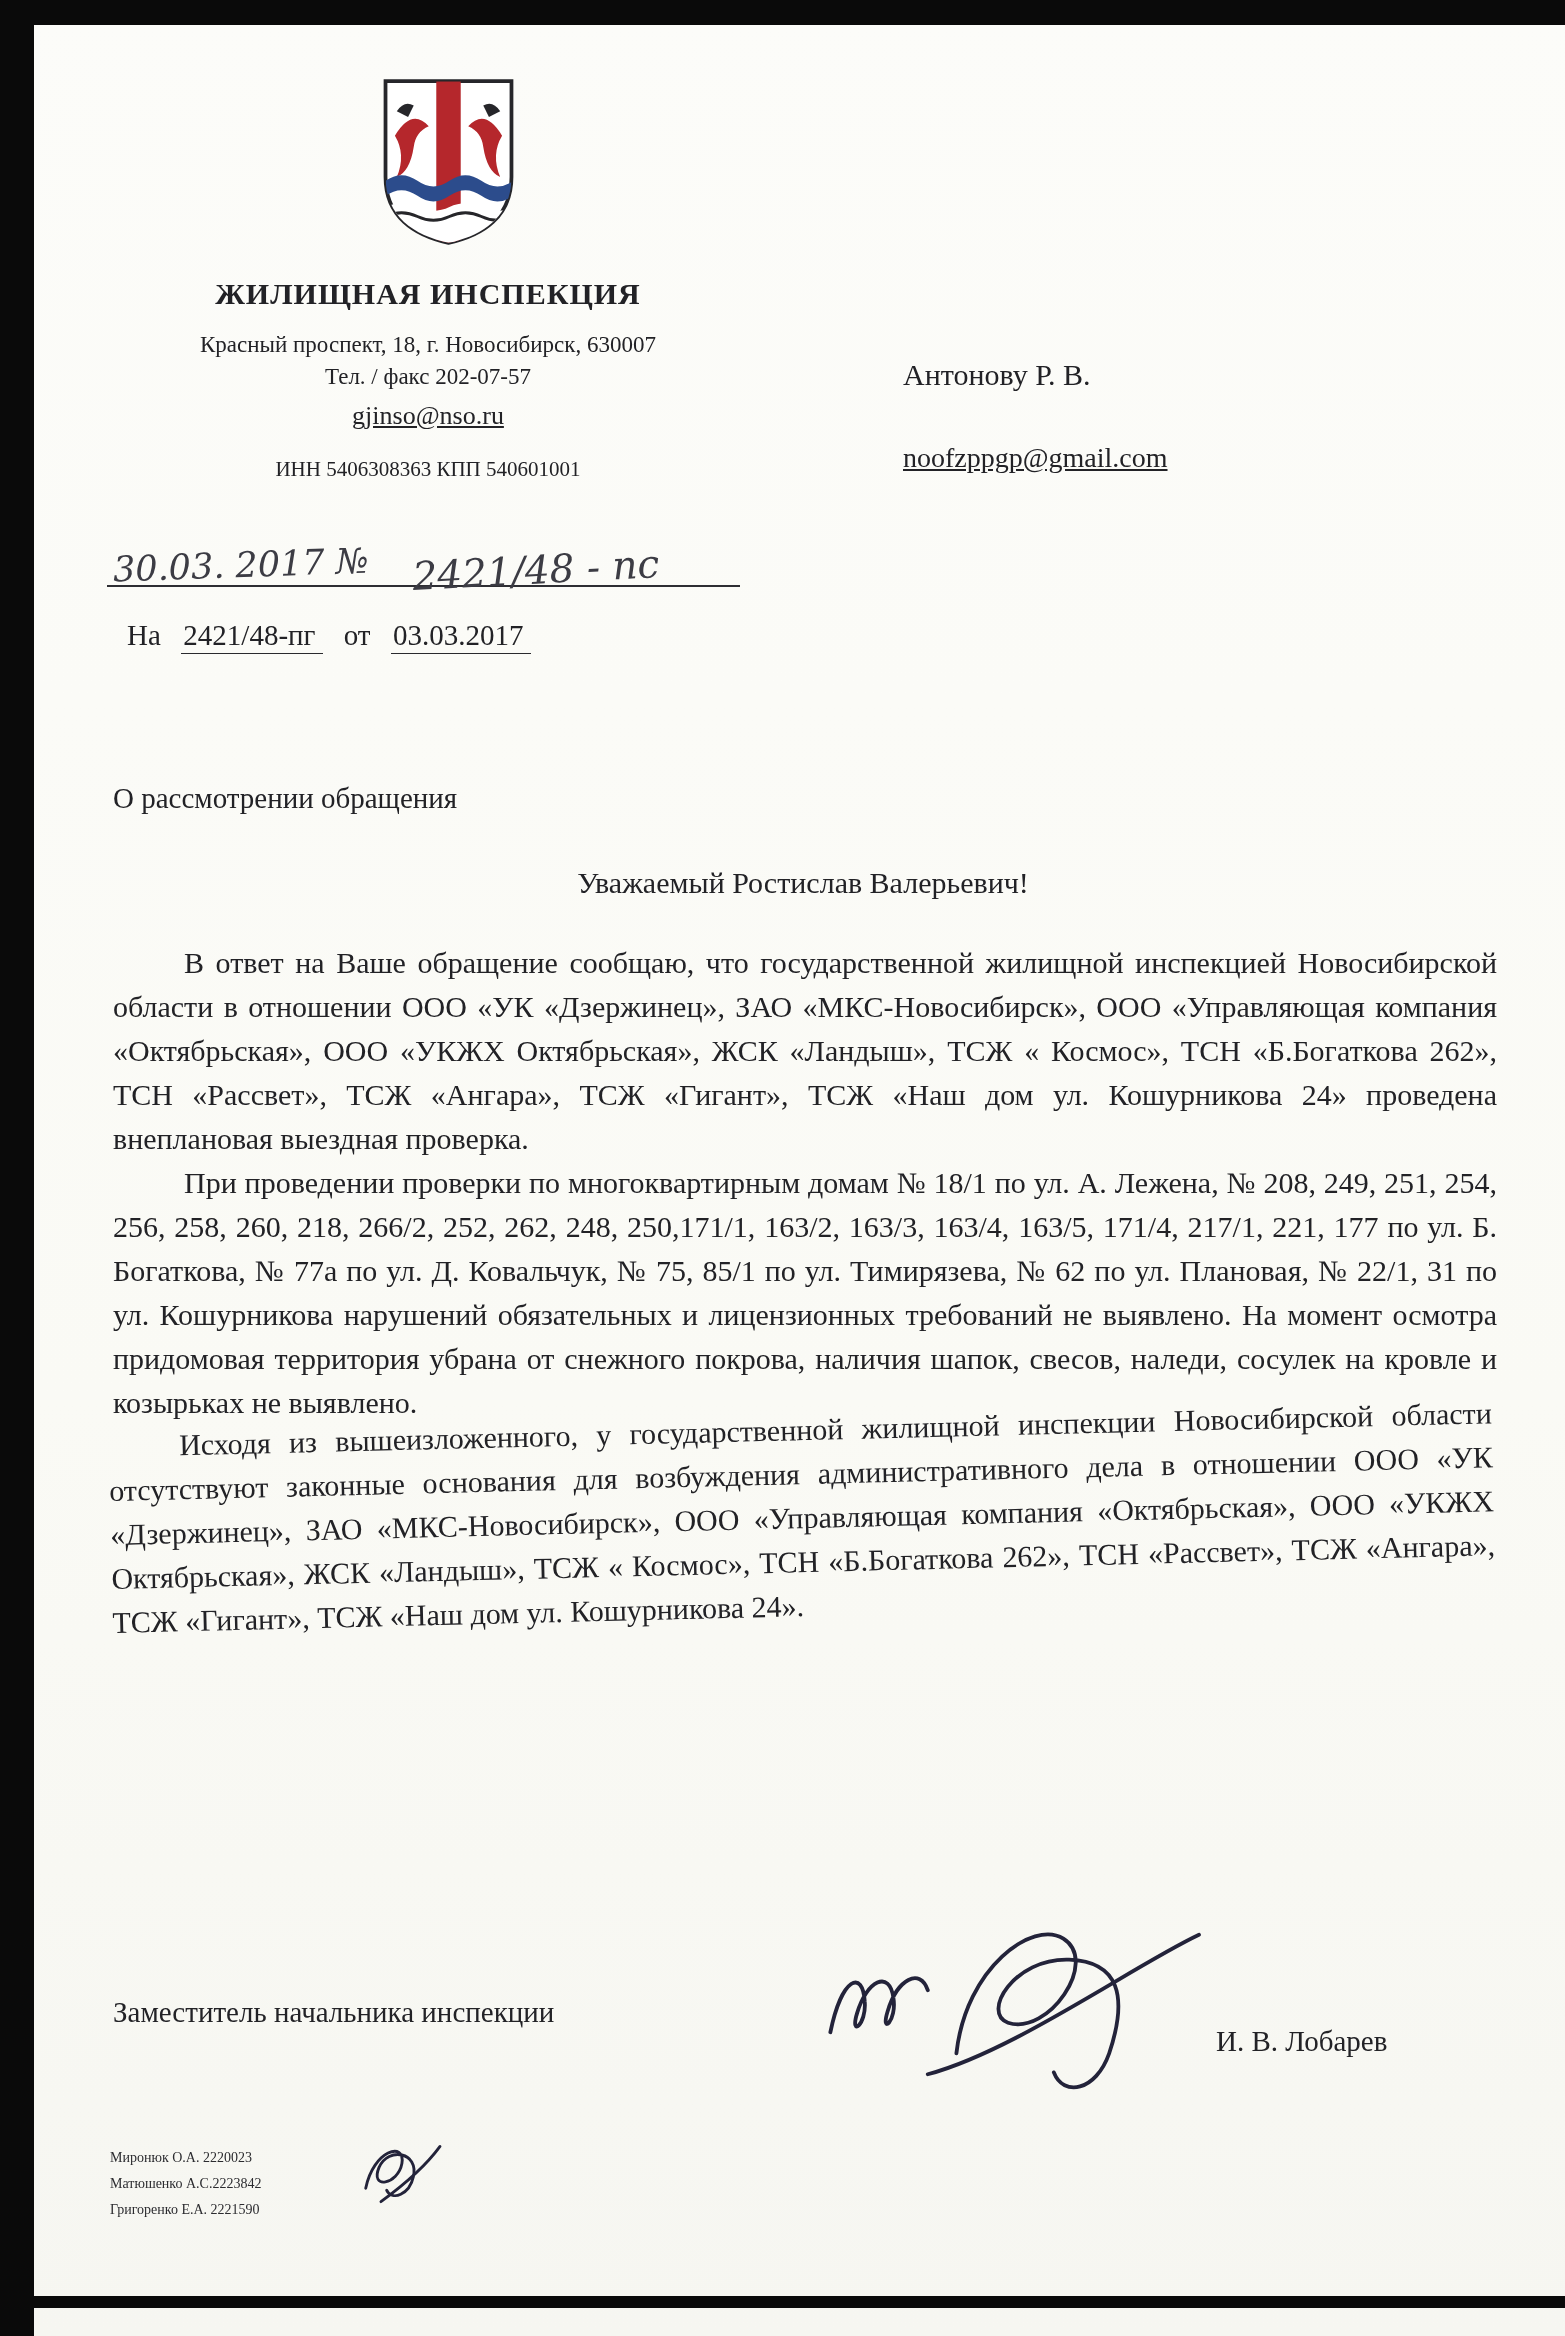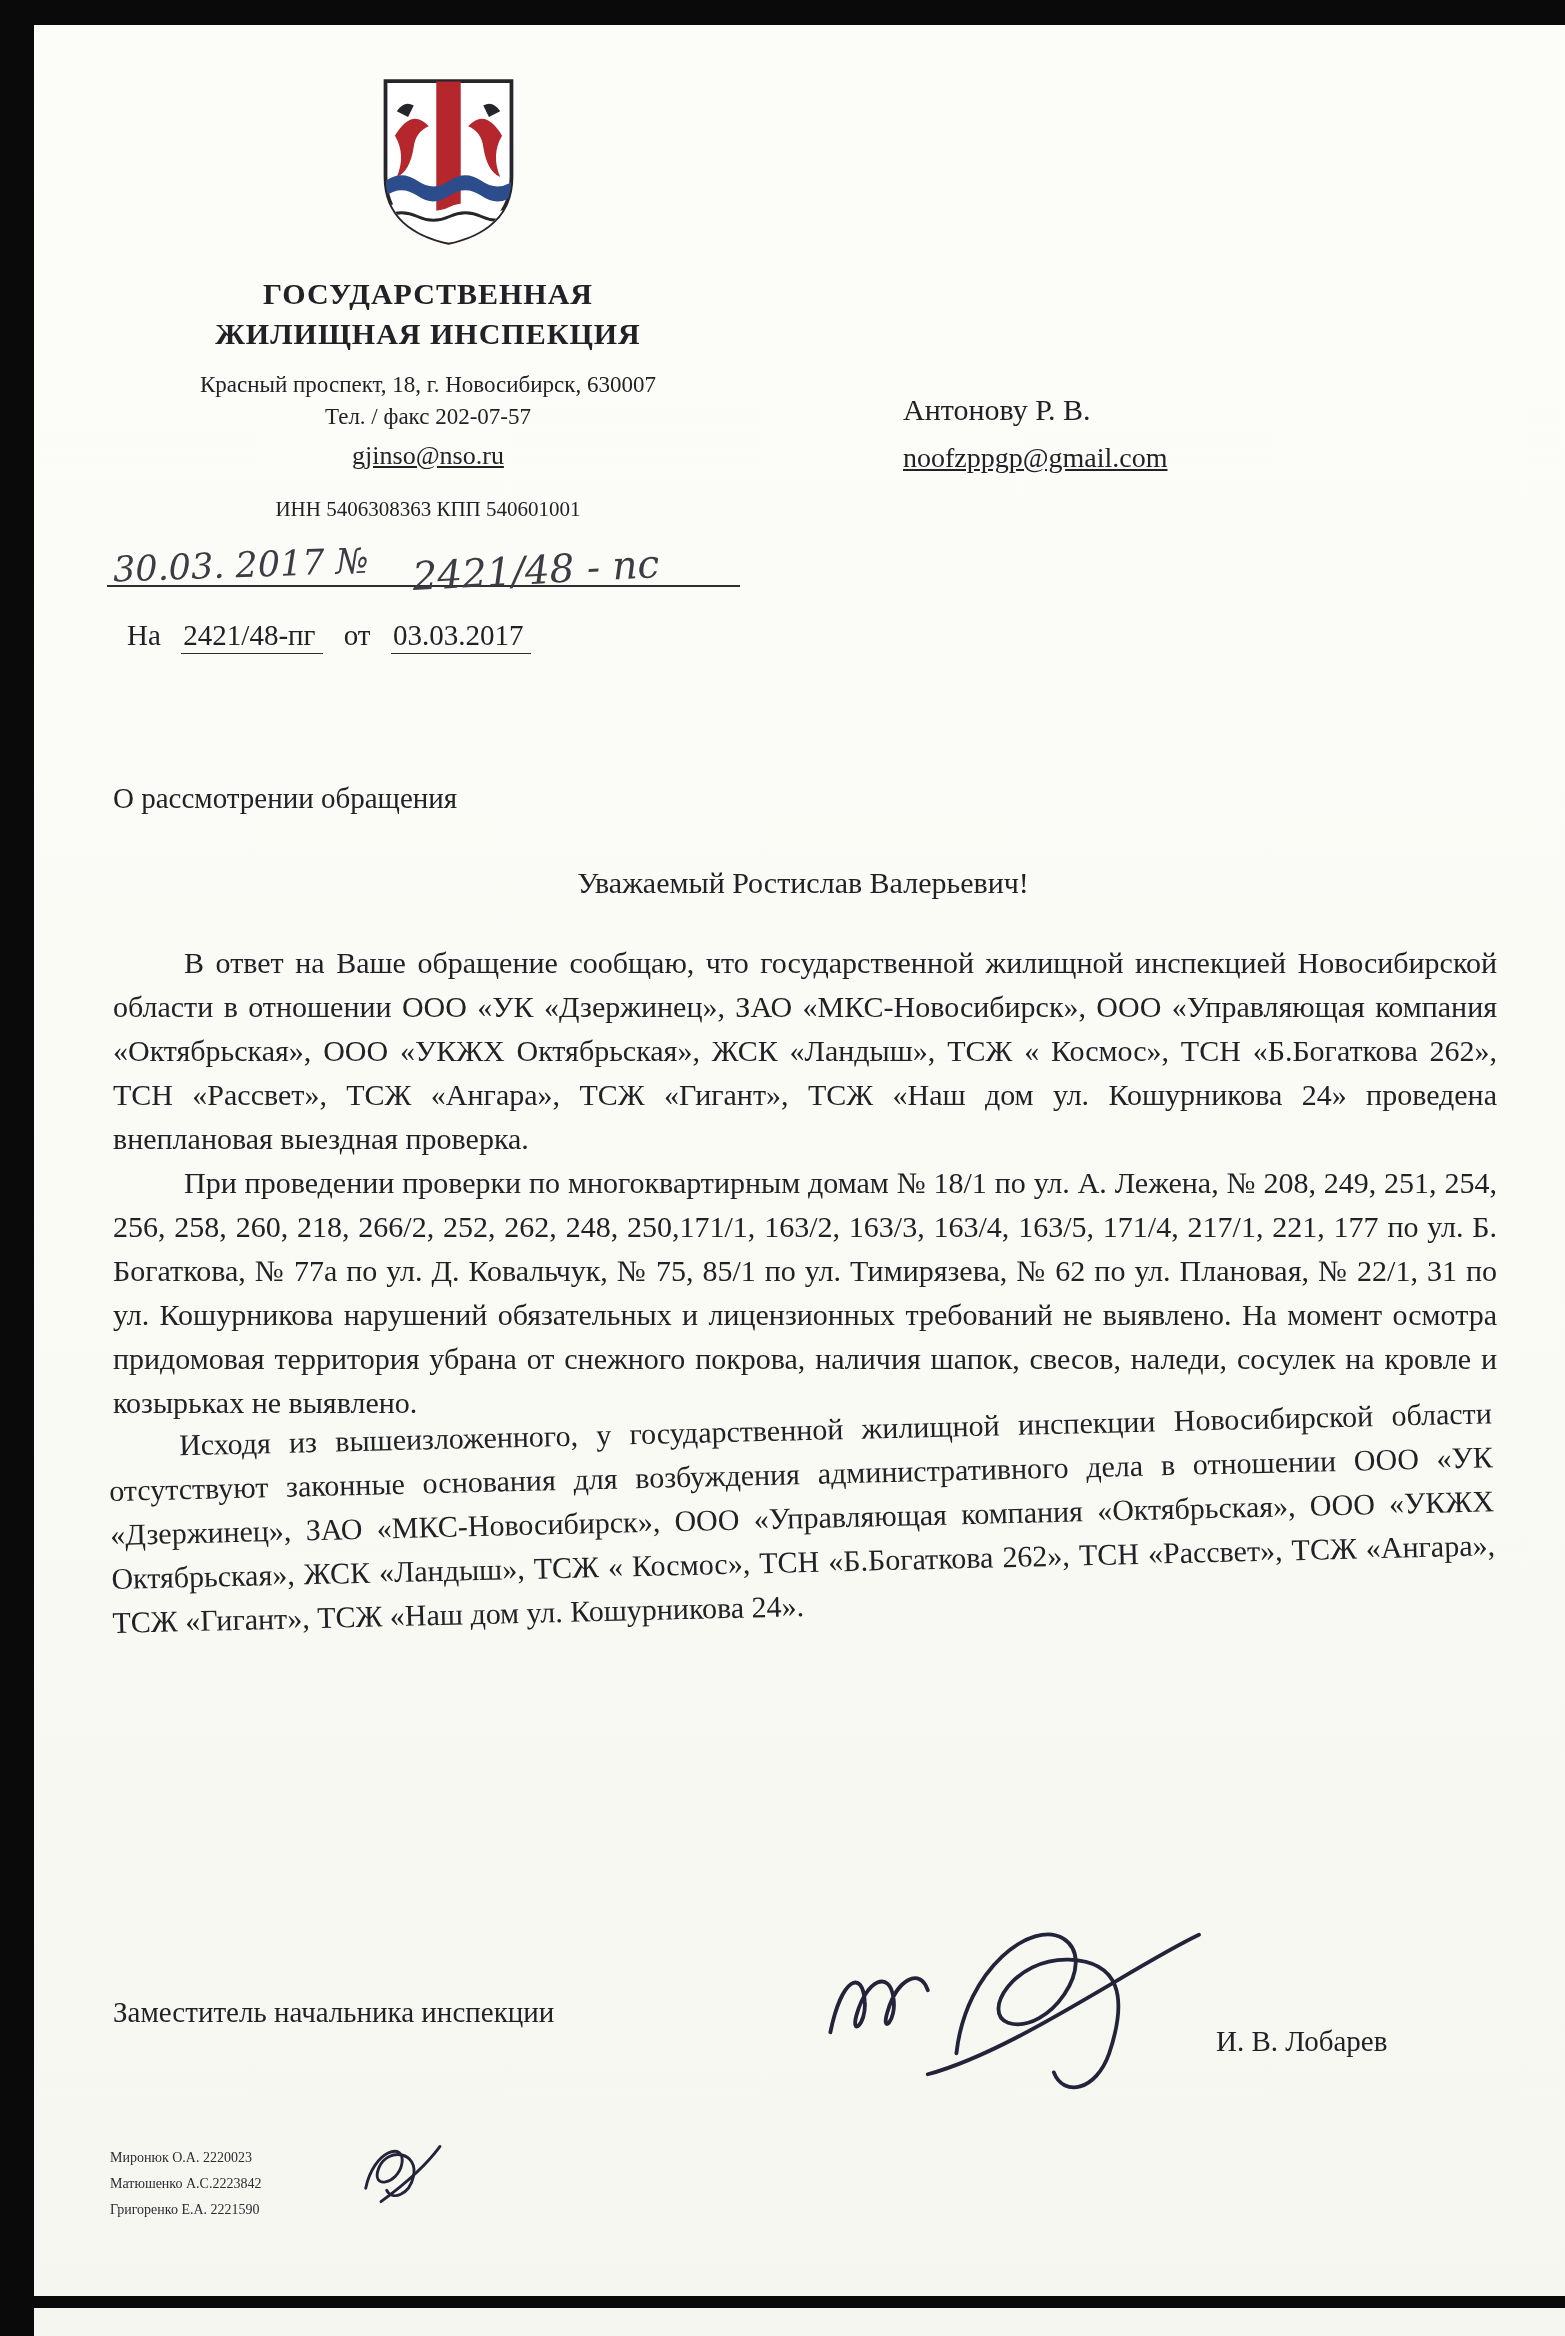--- a/index.html
+++ b/index.html
@@ -16,21 +16,21 @@
   .bar-bottom { left:27px; top:2296px; width:1539px; height:11.5px; }
 
   .emblem { position:absolute; left:378px; top:75px; width:141px; height:174px; }
 
   .lh-left { position:absolute; left:91px; top:274px; width:674px; text-align:center; }
   .org-name { font-weight:bold; font-size:30px; line-height:40px; letter-spacing:1px; }
   .addr { margin-top:15.3px; font-size:23px; line-height:32px; }
   .lh-email { display:inline-block; margin-top:7.6px; font-size:26px; text-decoration:underline; }
   .regnums { margin-top:24px; font-size:21px; line-height:29px; }
 
-  .recipient-name  { position:absolute; left:903px; top:358px; font-size:30px;margin-top:35px; }
+  .recipient-name  { position:absolute; left:903px; top:358px; font-size:30px; }
   .recipient-email { position:absolute; left:903px; top:442px; font-size:28px; text-decoration:underline; }
 
   .hand-row { position:absolute; left:107px; top:528px; width:633px; height:59px;
               border-bottom:2.9px solid #2e2e33; display:flex; gap:44px; align-items:flex-end; padding-left:5.7px; }
   .hand { font-family:"DejaVu Serif", serif; font-style:italic; font-size:35px;
           color:#3c3c44; transform:rotate(-2deg); white-space:nowrap; }
   .hand2 { transform:rotate(-3deg) translateY(7.6px); font-size:39px; }
 
   .ref-line { position:absolute; left:127px; top:619px; font-size:29px;text-align:center; }
   .ref-line span { margin-right:13.4px; }
@@ -76,21 +76,20 @@
       <path d="M20 38 q8 -12 18 -6 l-6 12 Z" fill="#26262a"></path>
       <path d="M130 38 q-8 -12 -18 -6 l6 12 Z" fill="#26262a"></path>
       <path d="M8 112 q17 -12 34 0 t34 0 t34 0 t34 0 v16 q-17 12 -34 0 t-34 0 t-34 0 t-34 0 Z" fill="#2c4c8c"></path>
       <path d="M8 140 q17 -8 34 0 t34 0 t34 0 t34 0 v44 H8 Z" fill="#ffffff"></path>
       <path d="M8 150 q17 -8 34 0 t34 0 t34 0 t34 0" fill="none" stroke="#26262a" stroke-width="3"></path>
     </g>
   </svg>
 
   <div class="lh-left">
     <div class="org-name">
-      <div>ГОСУДАРСТВЕННАЯ</div>
       <div>ЖИЛИЩНАЯ  ИНСПЕКЦИЯ</div>
     </div>
     <div class="addr">
       <div>Красный проспект, 18, г. Новосибирск, 630007</div>
       <div>Тел. / факс  202-07-57</div>
     </div>
     <span class="lh-email">gjinso@nso.ru</span>
     <div class="regnums">
       <div>ИНН 5406308363  КПП 540601001</div>
     </div>

